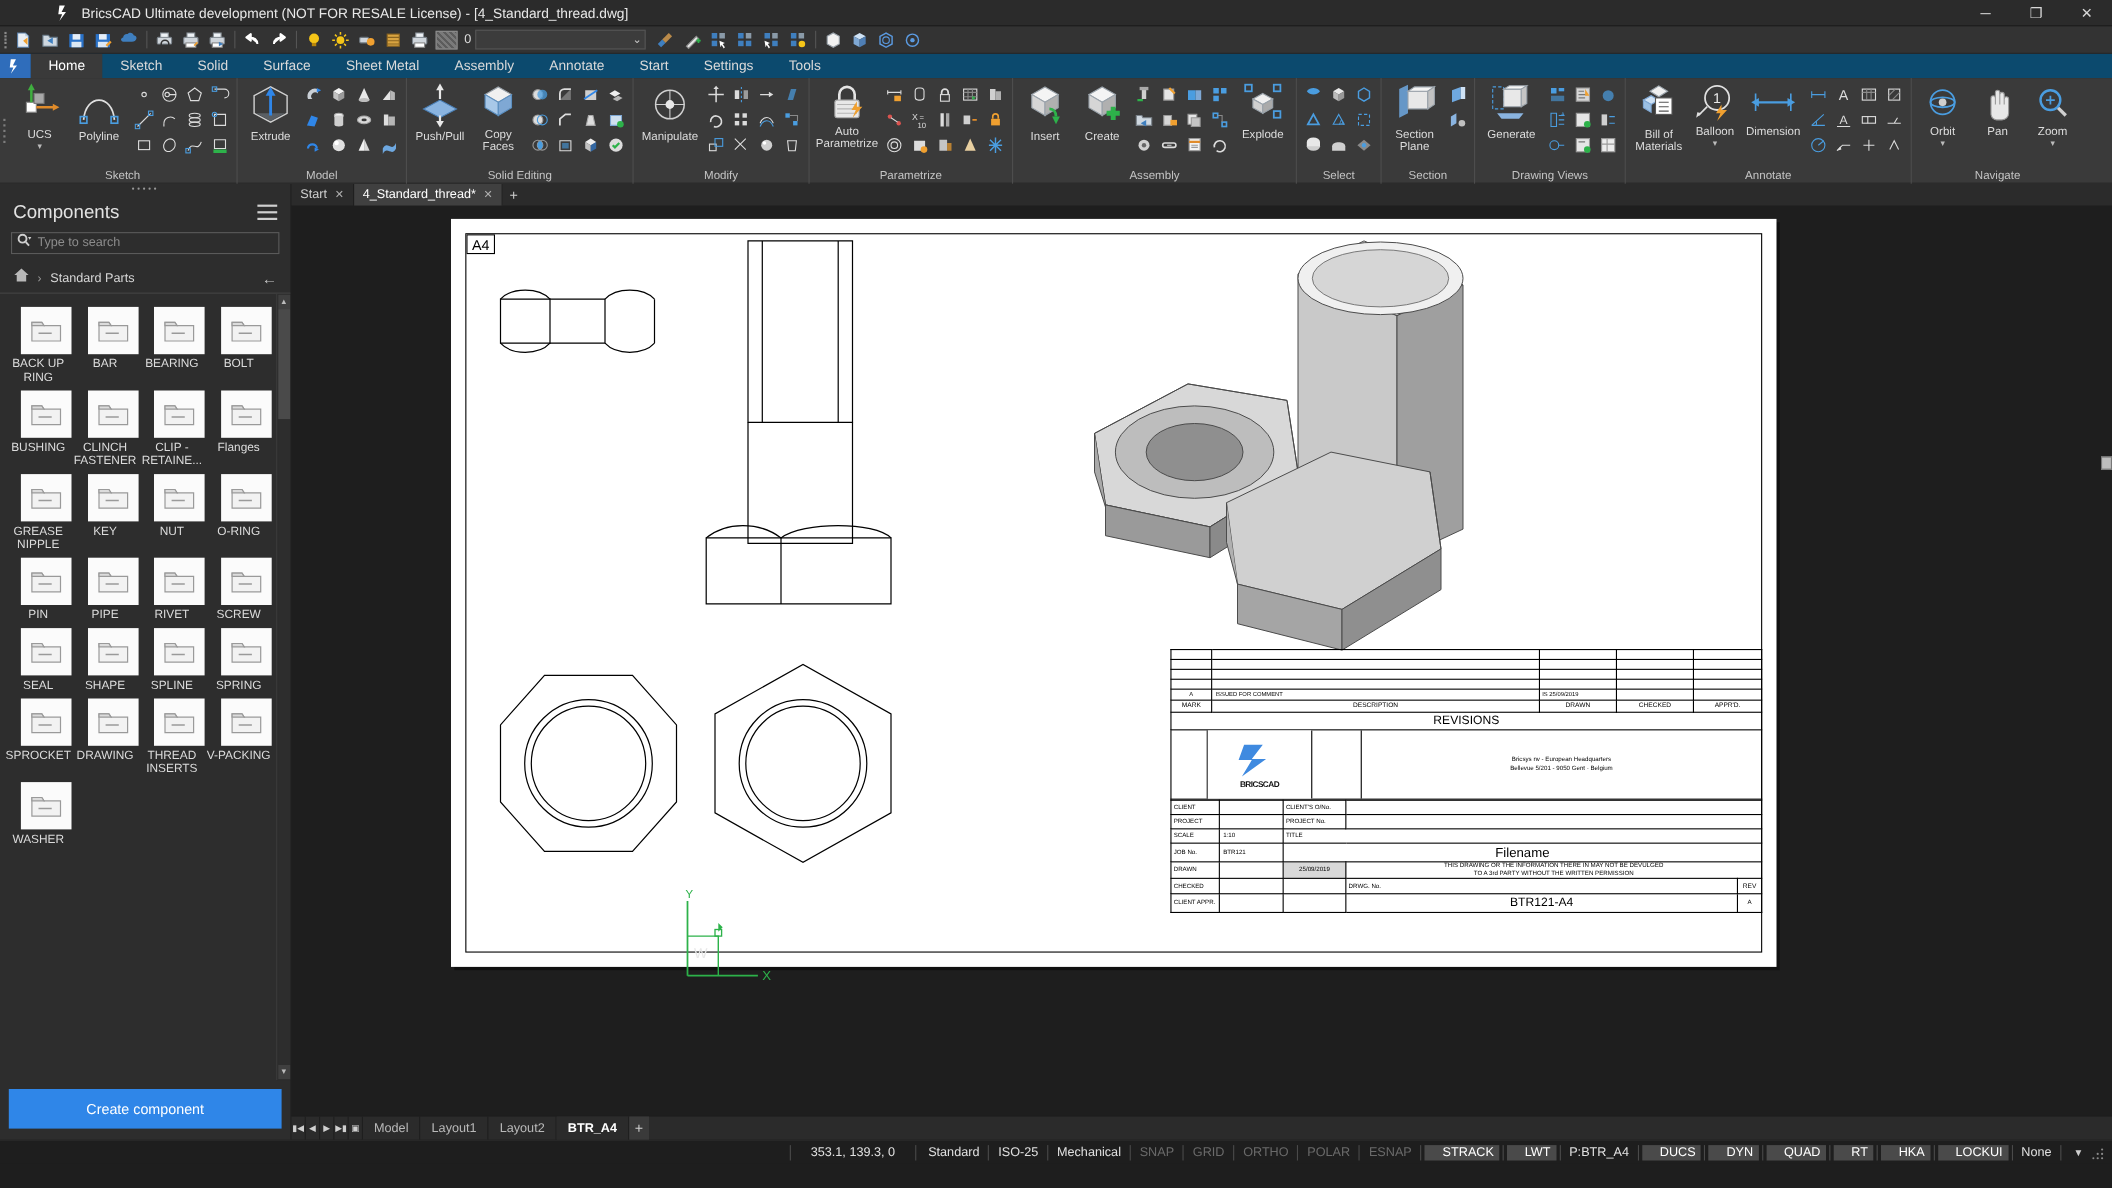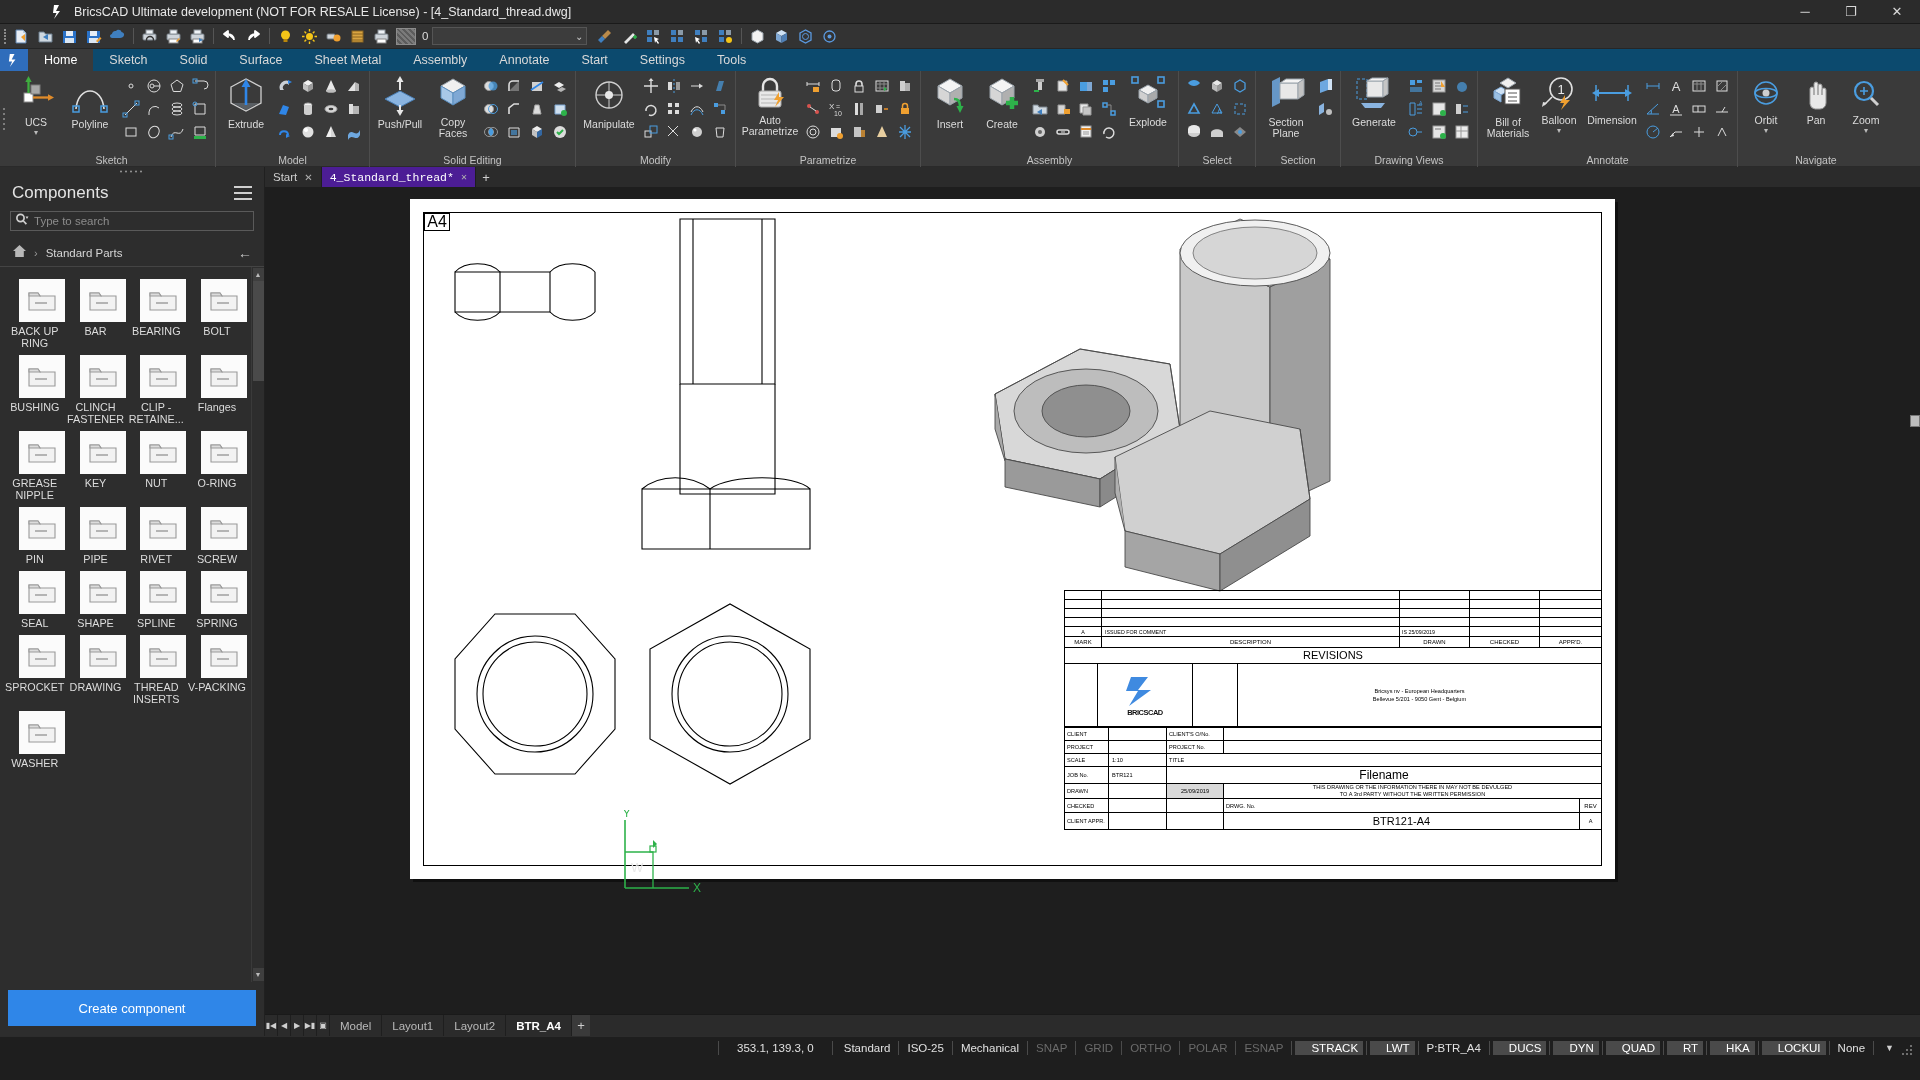--- a/index.html
+++ b/index.html
@@ -87,31 +87,31 @@
   #sb-track .th { position:absolute; top:0; left:0; width:11px; height:100px; background:#4a4a4a; }
   #create-comp {
     margin:8px 8px 10px 8px; height:36px; background:#2f86e8; color:#fff; font-size:13px;
     display:flex; align-items:center; justify-content:center;
   }
   
   #canvaswrap { flex:1; display:flex; flex-direction:column; background:#1e1e1e; }
   #doctabs { height:20px; background:#2b2b2b; display:flex; align-items:stretch; }
   .dtab { display:flex; align-items:center; padding:0 8px; font-size:11.5px; color:#cfcfcf;
           border-right:1px solid #1e1e1e; }
-  .dtab.active { background:#4c1d95; color:#ffffff;font-family:Liberation Mono, monospace; }
+  .dtab.active { background:#404040; color:#ffffff; }
   .dtab .x { margin-left:7px; font-size:10px; color:#b0b0b0;}
   .dtab-add { width:20px; display:flex;align-items:center;justify-content:center;font-size:13px;color:#cfcfcf;}
   #canvas { flex:1; background:#1e1e1e; position:relative; overflow:hidden; }
   #paper {
     position:absolute; left:145px; top:12px; width:1205px; height:680px; background:#ffffff;
     box-shadow: 3px 3px 0 rgba(0,0,0,0.45);
   }
   #paper-inner { position:absolute; left:13px; top:13px; right:13px; bottom:13px; border:1px solid #000; }
   #paper-sheetlabel { position:absolute; left:14px; top:14px; width:26px; height:18px; border:1px solid #000;
-      display:flex; align-items:center; justify-content:center; font-size:16px; color:#000; background:#fff;}
+      display:flex; align-items:center; justify-content:center; font-size:13px; color:#000; background:#fff;}
   #ucs-icon { position:absolute; left:352px; bottom:105px; }
   #right-handle { position:absolute; right:0; top:228px; width:10px; height:12px; background:#bdbdbd; border:1px solid #777;}
   
   #layouttabs { height:22px; background:#2b2b2b; display:flex; align-items:stretch; border-top:1px solid #1a1a1a;}
   .navbtn { width:13px; display:flex;align-items:center;justify-content:center;font-size:8px;color:#cfcfcf;
             border-right:1px solid #1e1e1e;}
   .ltab { display:flex;align-items:center;padding:0 10px;font-size:11.5px;color:#b9b9b9;border-right:1px solid #1e1e1e;}
   .ltab.active { color:#ffffff; font-weight:bold; background:#2b2b2b;}
   .ltab-add { width:18px;display:flex;align-items:center;justify-content:center;font-size:13px;color:#cfcfcf;
               background:#3a3a3a;}

